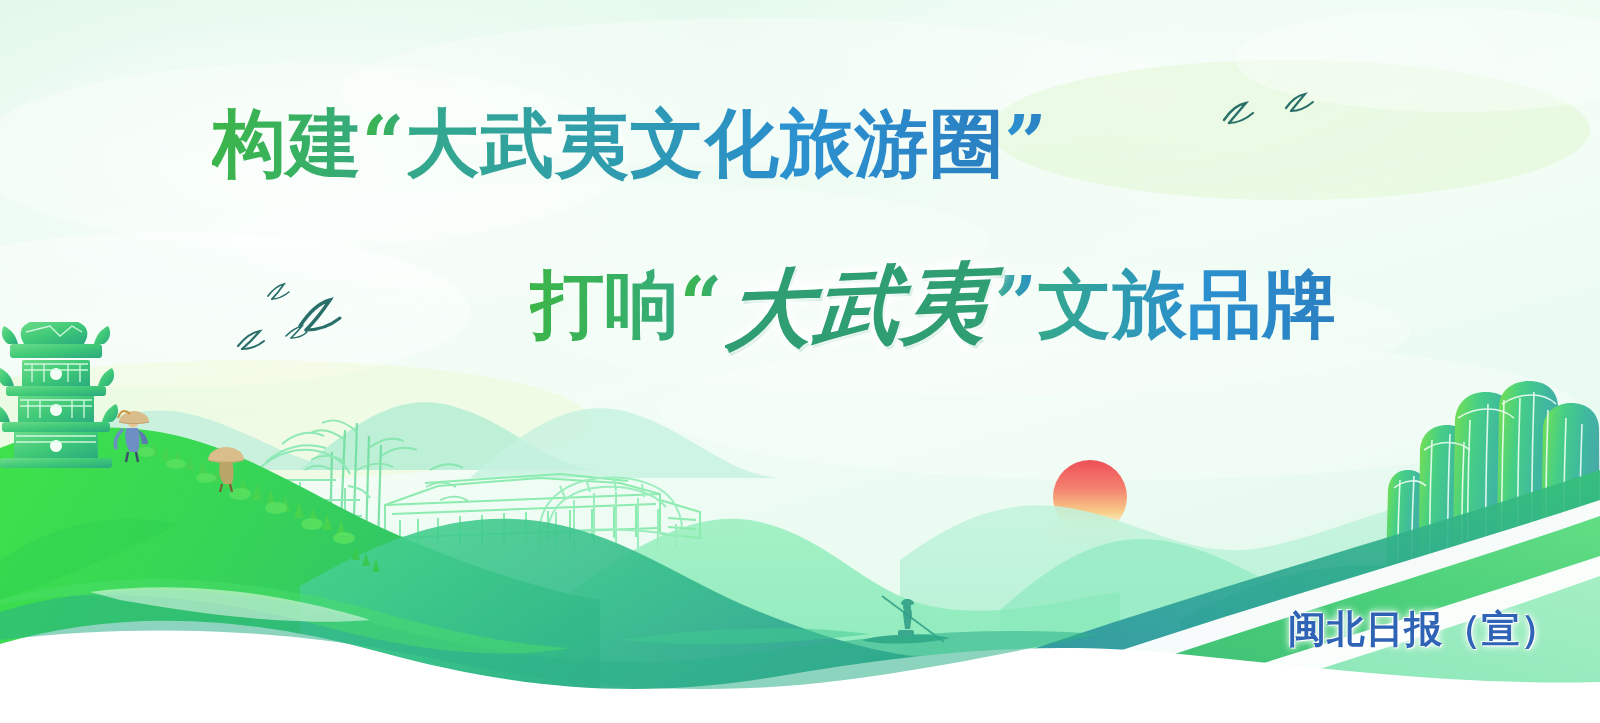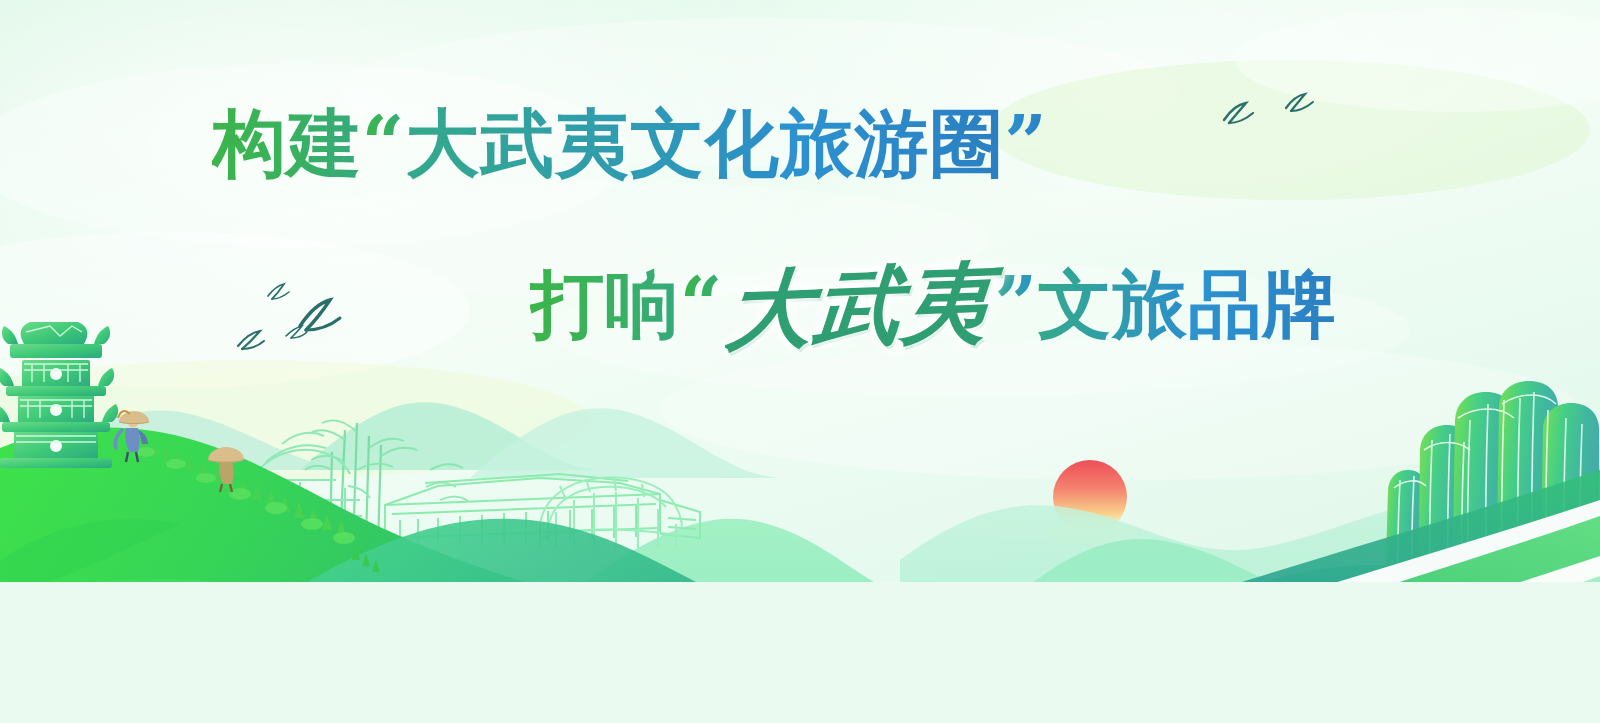--- a/index.html
+++ b/index.html
@@ -3,21 +3,21 @@
 <meta charset="utf-8">
 <title>大武夷文化旅游圈 宣传横幅</title>
 <style>
   html,body{margin:0;padding:0;}
   body{
     width:1600px;height:723px;overflow:hidden;
     font-family:"Liberation Sans","DejaVu Sans",sans-serif;
     background:#eafaf0;
   }
   #banner{
-    position:relative;width:1600px;height:582px;overflow:hidden;
+    position:relative;width:1600px;height:723px;overflow:hidden;
     background:
       radial-gradient(ellipse 900px 420px at 18% 22%, rgba(255,255,255,.75) 0%, rgba(255,255,255,0) 62%),
       radial-gradient(ellipse 760px 300px at 72% 10%, rgba(255,255,255,.55) 0%, rgba(255,255,255,0) 65%),
       linear-gradient(165deg,#ddf7e6 0%,#e8fbef 25%,#f2fdf5 48%,#eafbf1 70%,#dff6e8 100%);
   }
   #scene{position:absolute;inset:0;width:1600px;height:723px;}
 
   
   .headlines{position:absolute;left:0;top:0;width:1600px;height:380px;pointer-events:none;}
   .hl{
@@ -435,14 +435,15 @@
     </div>
 
     <div class="hl hl-2">
       <span class="glow">
         <span class="seg g-green">打响</span><span class="seg g-green quote">“</span><span class="calli">大武夷</span><span class="seg g-mid quote">”</span><span class="seg g-mid">文旅</span><span class="seg g-blue">品牌</span>
       </span>
     </div>
 
   </div>
 
+  <div class="credit">闽北日报（宣）</div>
 
 </div>
 
 </body></html>

